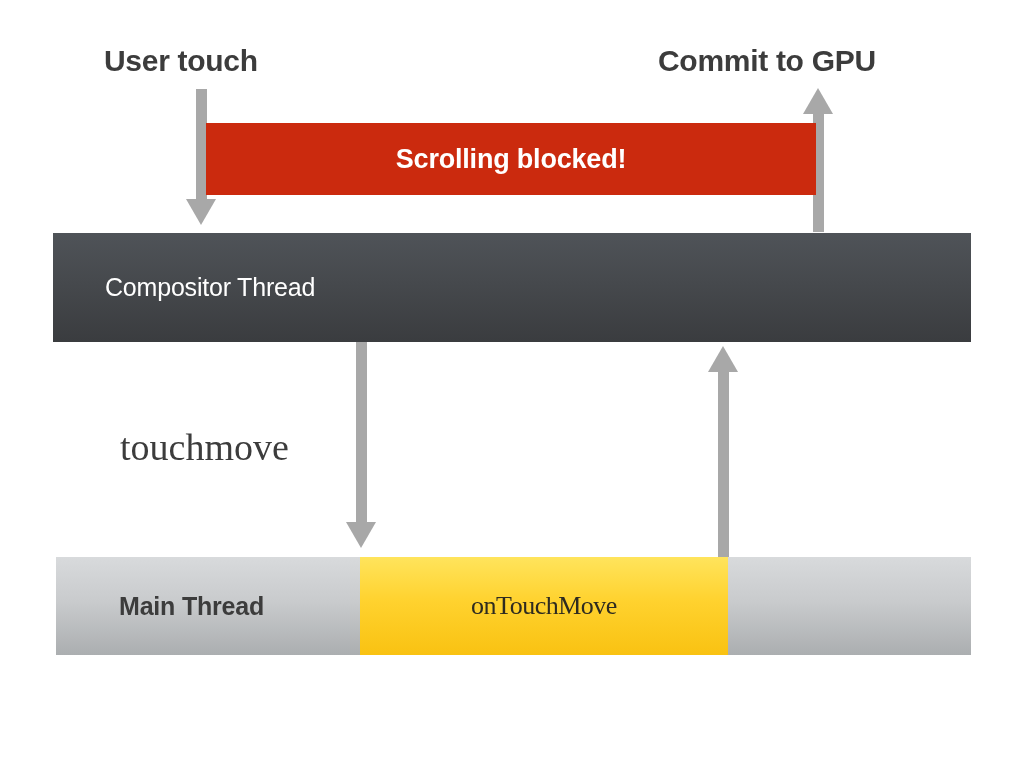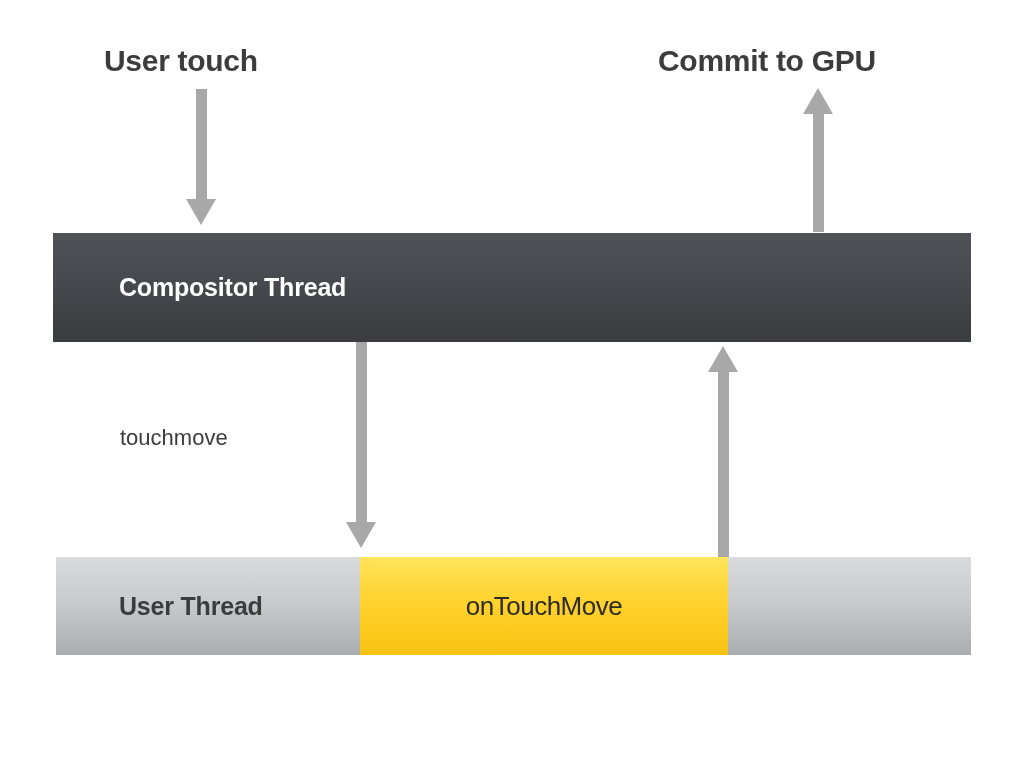--- a/index.html
+++ b/index.html
@@ -95,34 +95,34 @@
     left: 53px;
     top: 233px;
     width: 918px;
     height: 109px;
     background: linear-gradient(to bottom, #4f5358 0%, #46494d 45%, #3a3c3f 100%);
     display: flex;
     align-items: center;
   }
   #bar-compositor .bar-text {
     font-family: "Liberation Sans", sans-serif;
-    font-weight: bold;
+    font-weight: normal;
     font-size: 25px;
     color: #ffffff;
-    margin-left: 66px;
+    margin-left: 52px;
     letter-spacing: -0.2px;
   }
 
   
   #label-touchmove {
     position: absolute;
     left: 120px;
     top: 425px;
-    font-family: Liberation Sans, sans-serif;
-    font-size: 22px;
+    font-family: Liberation Serif, serif;
+    font-size: 38px;
     color: #3c3c3c;
     letter-spacing: 0px;
     white-space: nowrap;
   }
 
   
   #bar-main-thread {
     position: absolute;
     left: 56px;
     top: 557px;
@@ -148,21 +148,21 @@
     top: 0;
     width: 368px;
     height: 98px;
     background: linear-gradient(to bottom, #ffe45c 0%, #ffd22e 45%, #f9c212 100%);
     display: flex;
     align-items: center;
     justify-content: center;
     z-index: 2;
   }
   #segment-ontouchmove .seg-text {
-    font-family: Liberation Sans, sans-serif;
+    font-family: Liberation Serif, serif;
     font-size: 26px;
     color: #2e2b20;
     letter-spacing: -0.5px;
   }
 
   
   #measure-50ms {
     position: absolute;
     left: 360px;
     top: 680px;
@@ -215,34 +215,37 @@
   <div class="top-label" id="label-user-touch">User touch</div>
 
   <div class="top-label" id="label-commit-gpu">Commit to GPU</div>
 
   <div class="arrow-shaft" id="arrow-user-shaft"></div>
   <div class="arrow-head-down" id="arrow-user-head"></div>
 
   <div class="arrow-shaft" id="arrow-commit-shaft"></div>
   <div class="arrow-head-up" id="arrow-commit-head"></div>
 
+  <div id="bar-scrolling-blocked">
+    <span class="bar-text">Scrolling blocked!</span>
+  </div>
 
   <div id="bar-compositor">
     <span class="bar-text">Compositor Thread</span>
   </div>
 
   <div class="arrow-shaft" id="arrow-touchmove-shaft"></div>
   <div class="arrow-head-down" id="arrow-touchmove-head"></div>
 
   <div id="label-touchmove">touchmove</div>
 
   <div class="arrow-shaft" id="arrow-return-shaft"></div>
   <div class="arrow-head-up" id="arrow-return-head"></div>
 
   <div id="bar-main-thread">
-    <span class="bar-text">User Thread</span>
+    <span class="bar-text">Main Thread</span>
     <div id="segment-ontouchmove">
       <span class="seg-text">onTouchMove</span>
     </div>
   </div>
 
 
 </div>
 
 </body></html>

